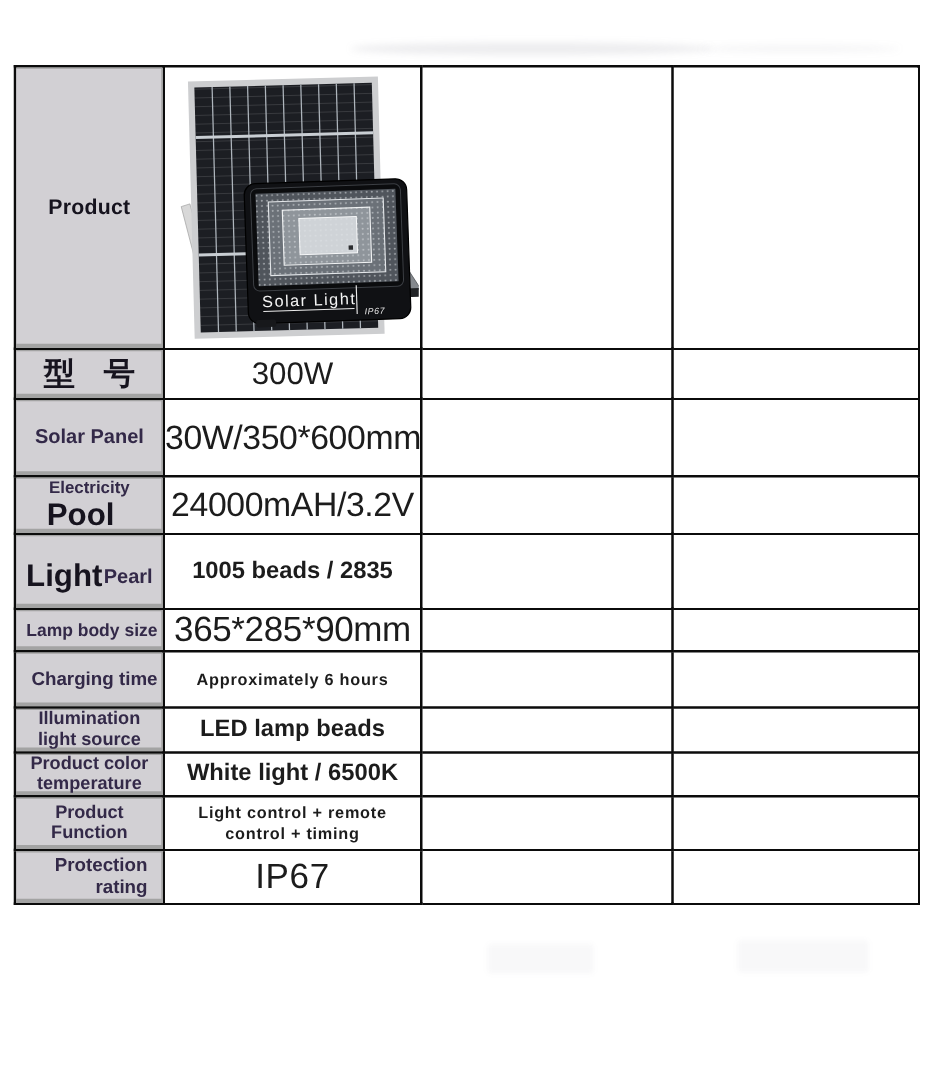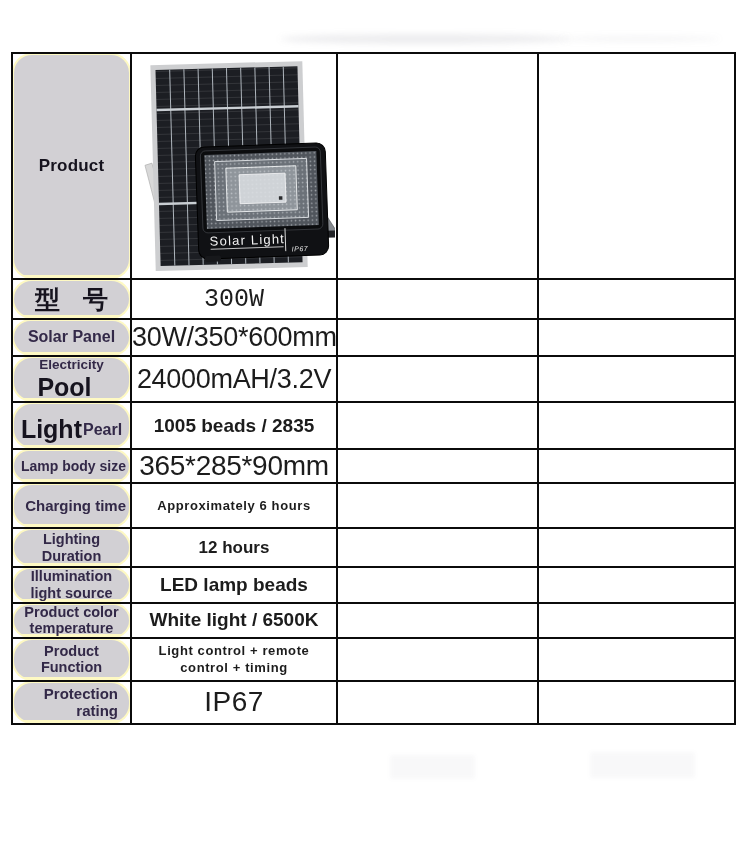--- a/index.html
+++ b/index.html
@@ -5,40 +5,40 @@
   html,body{margin:0;padding:0;background:#fff;}
   .canvas{position:relative;width:750px;height:863px;background:var(--page-bg,#ffffff);
           overflow:hidden;font-family:"Liberation Sans","DejaVu Sans",sans-serif;}
 
   
   table.spec{position:absolute;left:11px;top:52px;width:723px;border-collapse:collapse;table-layout:fixed;}
   table.spec td{border:2px solid var(--table-border,#0b0b0b);padding:0;vertical-align:middle;overflow:hidden;}
   tr.product-r{height:226px;}
 
   
-  .lab{position:relative;background:#fef9c3;border-radius:20px;}
+  .lab{position:relative;background:#a3a3a3;}
   .lab-bg{position:absolute;left:0;right:1px;top:1px;bottom:3px;background:var(--label-bg,#d2d0d4);}
   .lab-in{position:relative;z-index:1;display:flex;flex-direction:column;align-items:center;justify-content:center;
           height:100%;color:var(--label-text,#332948);font-weight:bold;line-height:1.15;text-align:center;}
   .lab-in.ra{align-items:flex-end;text-align:right;padding-right:4px;}
   .f-prod{font-size:17px;letter-spacing:.2px;color:var(--label-text-strong,#16131e);}
   .l-16{font-size:16px;}  .l-15{font-size:15px;}  .l-145{font-size:14.5px;}  .l-14{font-size:14px;}
   .lab-in.cjk{flex-direction:row;justify-content:space-between;padding:0 22px;font-size:25px;
               color:var(--label-text-strong,#16131e);}
   .lab-in.overlap{flex-direction:column;justify-content:center;align-items:center;}
   .ov-sm{font-size:13.5px;position:relative;z-index:1;}
   .ov-lg{font-size:25px;color:var(--label-text-strong,#16131e);margin-left:-14px;position:relative;z-index:2;}
   .lab-in.lightpearl{flex-direction:row;justify-content:center;align-items:flex-start;padding-top:7px;}
   .lp-lg{font-size:25px;line-height:1.05;color:var(--label-text-strong,#16131e);}
   .lp-sm{font-size:16px;margin-top:5px;margin-left:1px;}
 
   
   .val{color:var(--value-text,#1c1c1c);text-align:center;background:#fff;position:relative;}
   .v-xl{font-size:27px;font-weight:400;letter-spacing:-.3px;}
-  .v-xl2{font-size:25px;font-weight:400;font-family:Liberation Mono, monospace;}
+  .v-xl2{font-size:25px;font-weight:400;}
   .v-ip{font-size:28px;font-weight:400;letter-spacing:.5px;}
   .v-b19{font-size:19px;font-weight:700;}
   .v-b17{font-size:17px;font-weight:700;}
   .v-b13{font-size:13px;font-weight:700;letter-spacing:.6px;text-align:center;}
   .v-b12{font-size:12.5px;font-weight:700;letter-spacing:.2px;}
   .v-wrap{display:inline-block;max-width:178px;line-height:1.35;}
 
   .img-cell{text-align:center;}
   .img-cell svg{display:block;margin:0 auto;}
   svg text{font-family:"Liberation Sans","DejaVu Sans",sans-serif;}
@@ -152,21 +152,21 @@
         <div class="lab-in cjk">
           <span>型</span>
           <span>号</span>
         </div>
       </td>
       <td class="val v-xl2">300W</td>
       <td class="val"></td>
       <td class="val"></td>
     </tr>
 
-    <tr style="height:37px">
+    <tr style="height:62px">
       <td class="lab">
         <div class="lab-bg"></div>
         <div class="lab-in l-16">
               <span>Solar Panel</span>
             </div>
       </td>
       <td class="val v-xl">30W/350*600mm</td>
       <td class="val"></td>
       <td class="val"></td>
     </tr>
@@ -177,21 +177,21 @@
         <div class="lab-in overlap">
           <span class="ov-sm">Electricity</span>
           <span class="ov-lg">Pool</span>
         </div>
       </td>
       <td class="val v-xl">24000mAH/3.2V</td>
       <td class="val"></td>
       <td class="val"></td>
     </tr>
 
-    <tr style="height:47px">
+    <tr style="height:60px">
       <td class="lab">
         <div class="lab-bg"></div>
         <div class="lab-in lightpearl">
           <span class="lp-lg">Light</span>
           <span class="lp-sm">Pearl</span>
         </div>
       </td>
       <td class="val v-b19">1005 beads / 2835</td>
       <td class="val"></td>
       <td class="val"></td>
@@ -214,32 +214,20 @@
         <div class="lab-bg"></div>
         <div class="lab-in l-15 ra">
               <span>Charging time</span>
             </div>
       </td>
       <td class="val v-b13">Approximately 6 hours</td>
       <td class="val"></td>
       <td class="val"></td>
     </tr>
 
-    <tr style="height:39px">
-      <td class="lab">
-        <div class="lab-bg"></div>
-        <div class="lab-in l-145">
-          <span>Lighting</span>
-          <span>Duration</span>
-        </div>
-      </td>
-      <td class="val v-b17">12 hours</td>
-      <td class="val"></td>
-      <td class="val"></td>
-    </tr>
 
     <tr style="height:30px">
       <td class="lab">
         <div class="lab-bg"></div>
         <div class="lab-in l-145">
           <span>Illumination</span>
           <span>light source</span>
         </div>
       </td>
       <td class="val v-b19">LED lamp beads</td>

